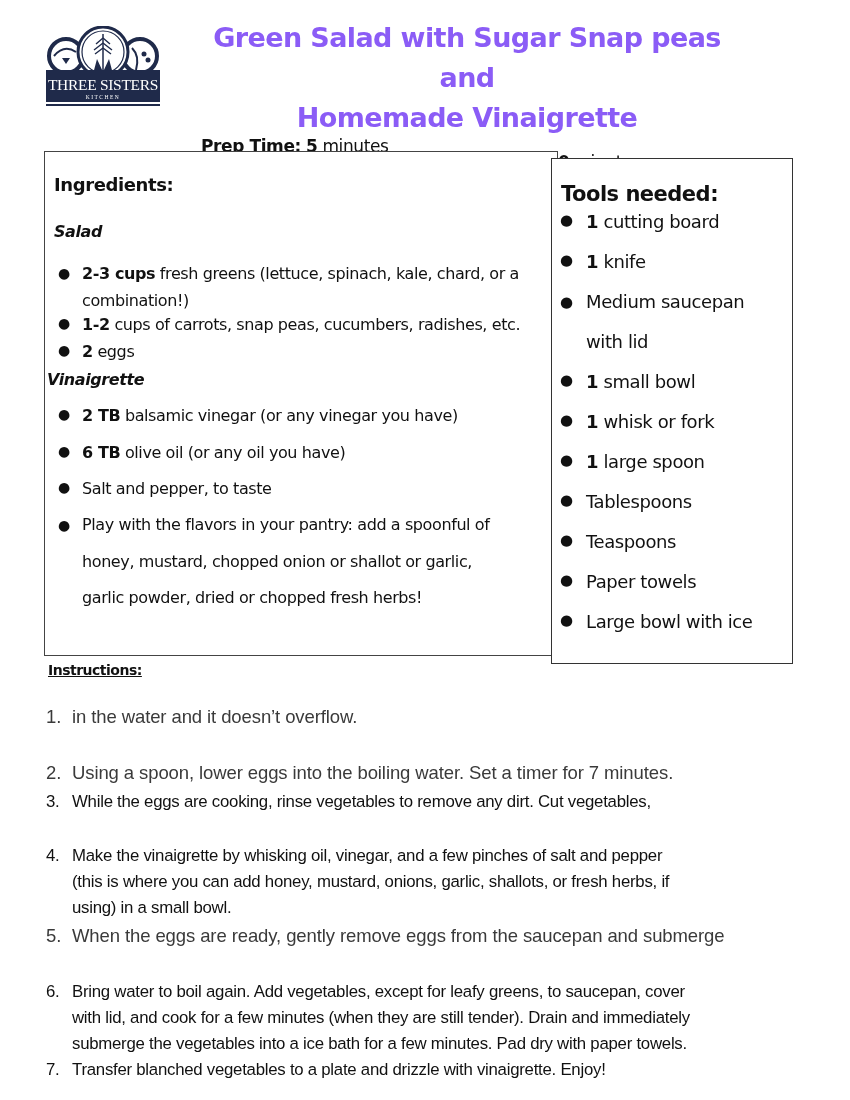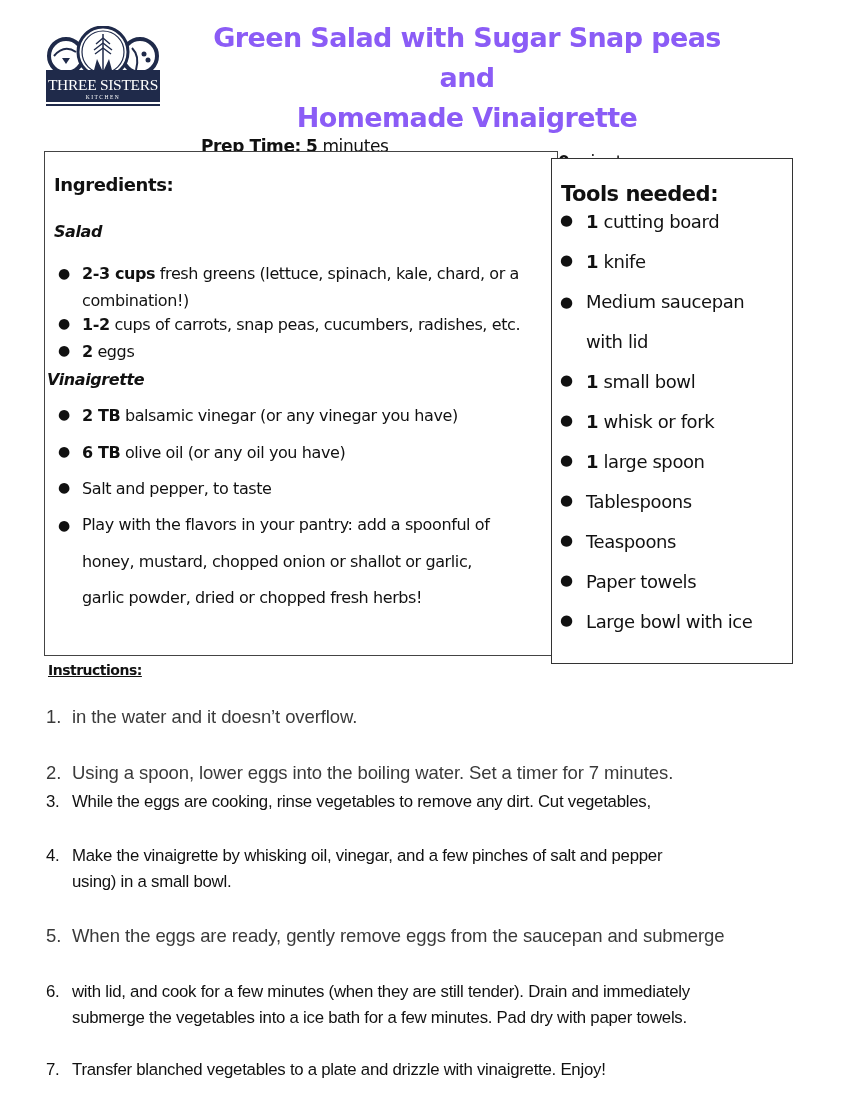--- a/index.html
+++ b/index.html
@@ -205,27 +205,29 @@
   <span class="num">2.</span>
   <div>Using a spoon, lower eggs into the boiling water. Set a timer for 7 minutes.</div>
 </div>
 <div class="step black" style="top:789px;">
   <span class="num">3.</span>
   <div>While the eggs are cooking, rinse vegetables to remove any dirt. Cut vegetables,</div>
 </div>
 <div class="step black" style="top:843px;">
   <span class="num">4.</span>
   <div>Make the vinaigrette by whisking oil, vinegar, and a few pinches of salt and pepper</div>
+  <div>(this is where you can add honey, mustard, onions, garlic, shallots, or fresh herbs, if</div>
   <div>using) in a small bowl.</div>
 </div>
 <div class="step gray" style="top:922px;">
   <span class="num">5.</span>
   <div>When the eggs are ready, gently remove eggs from the saucepan and submerge</div>
 </div>
 <div class="step black" style="top:979px;">
   <span class="num">6.</span>
+  <div>Bring water to boil again. Add vegetables, except for leafy greens, to saucepan, cover</div>
   <div>with lid, and cook for a few minutes (when they are still tender). Drain and immediately</div>
   <div>submerge the vegetables into a ice bath for a few minutes. Pad dry with paper towels.</div>
 </div>
 <div class="step black" style="top:1057px;">
   <span class="num">7.</span>
   <div>Transfer blanched vegetables to a plate and drizzle with vinaigrette. Enjoy!</div>
 </div>
 
 </body></html>

